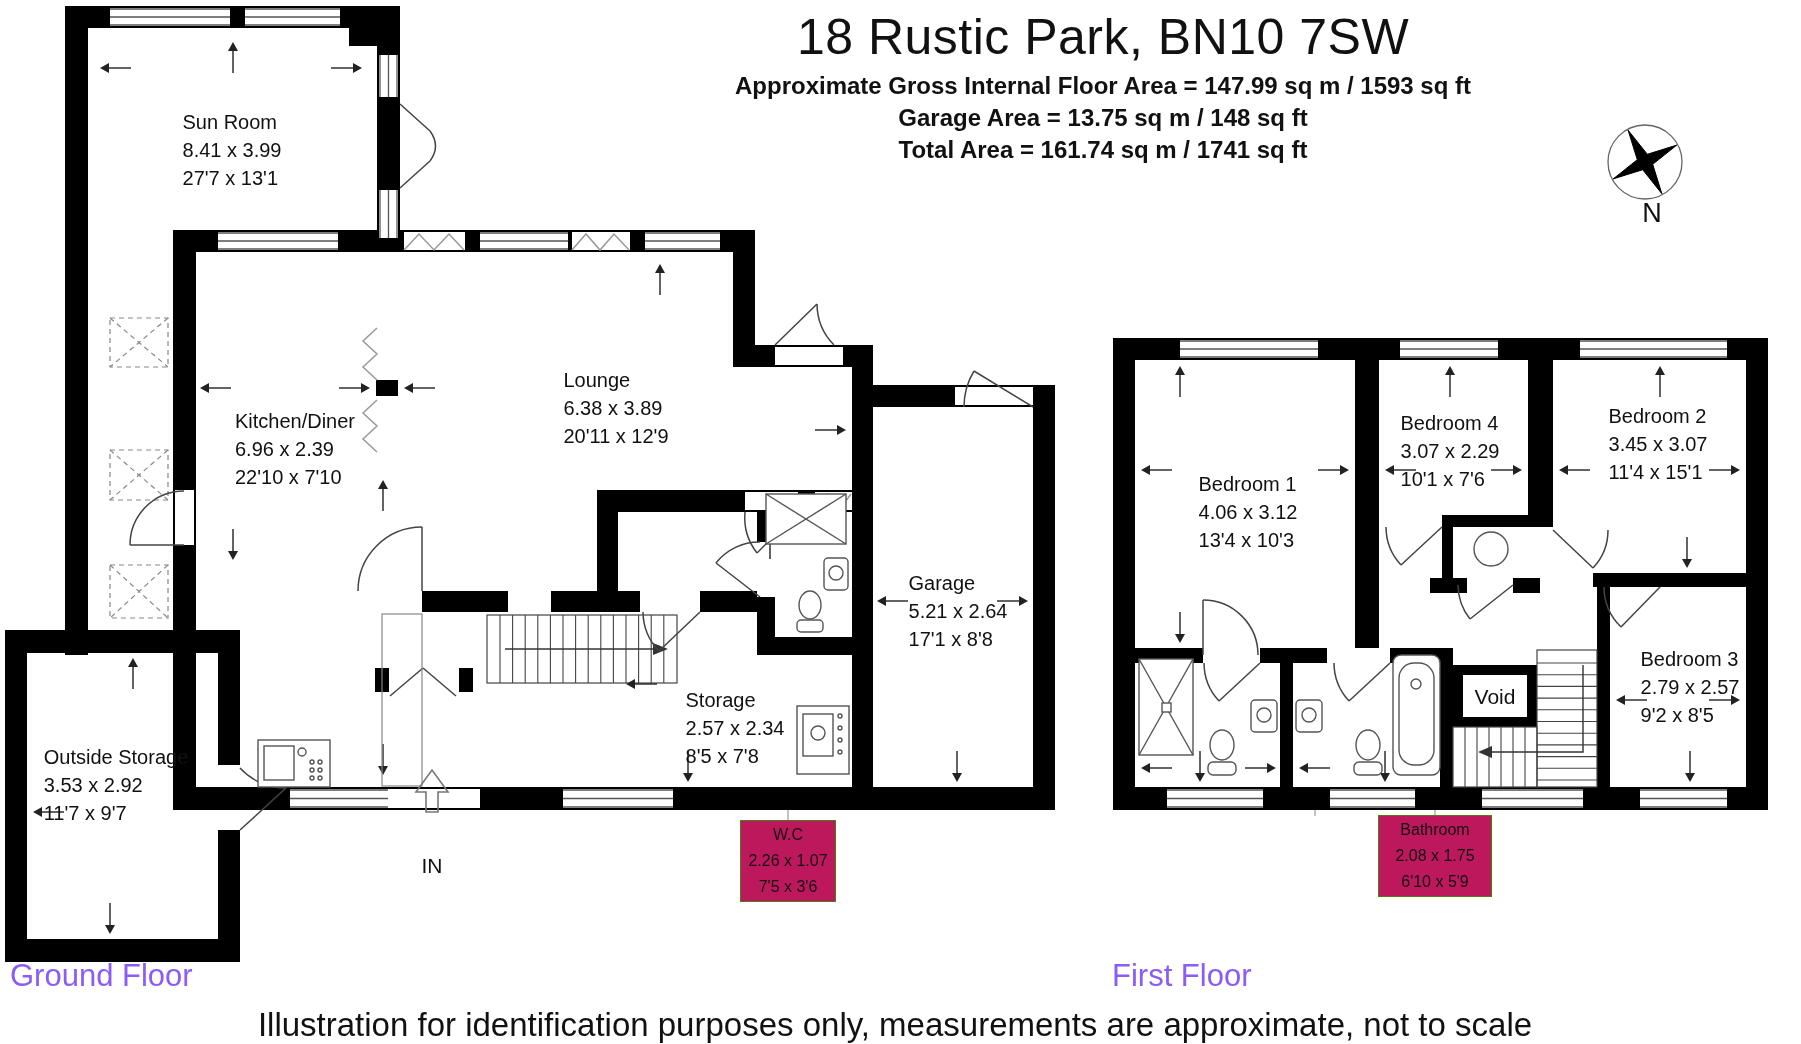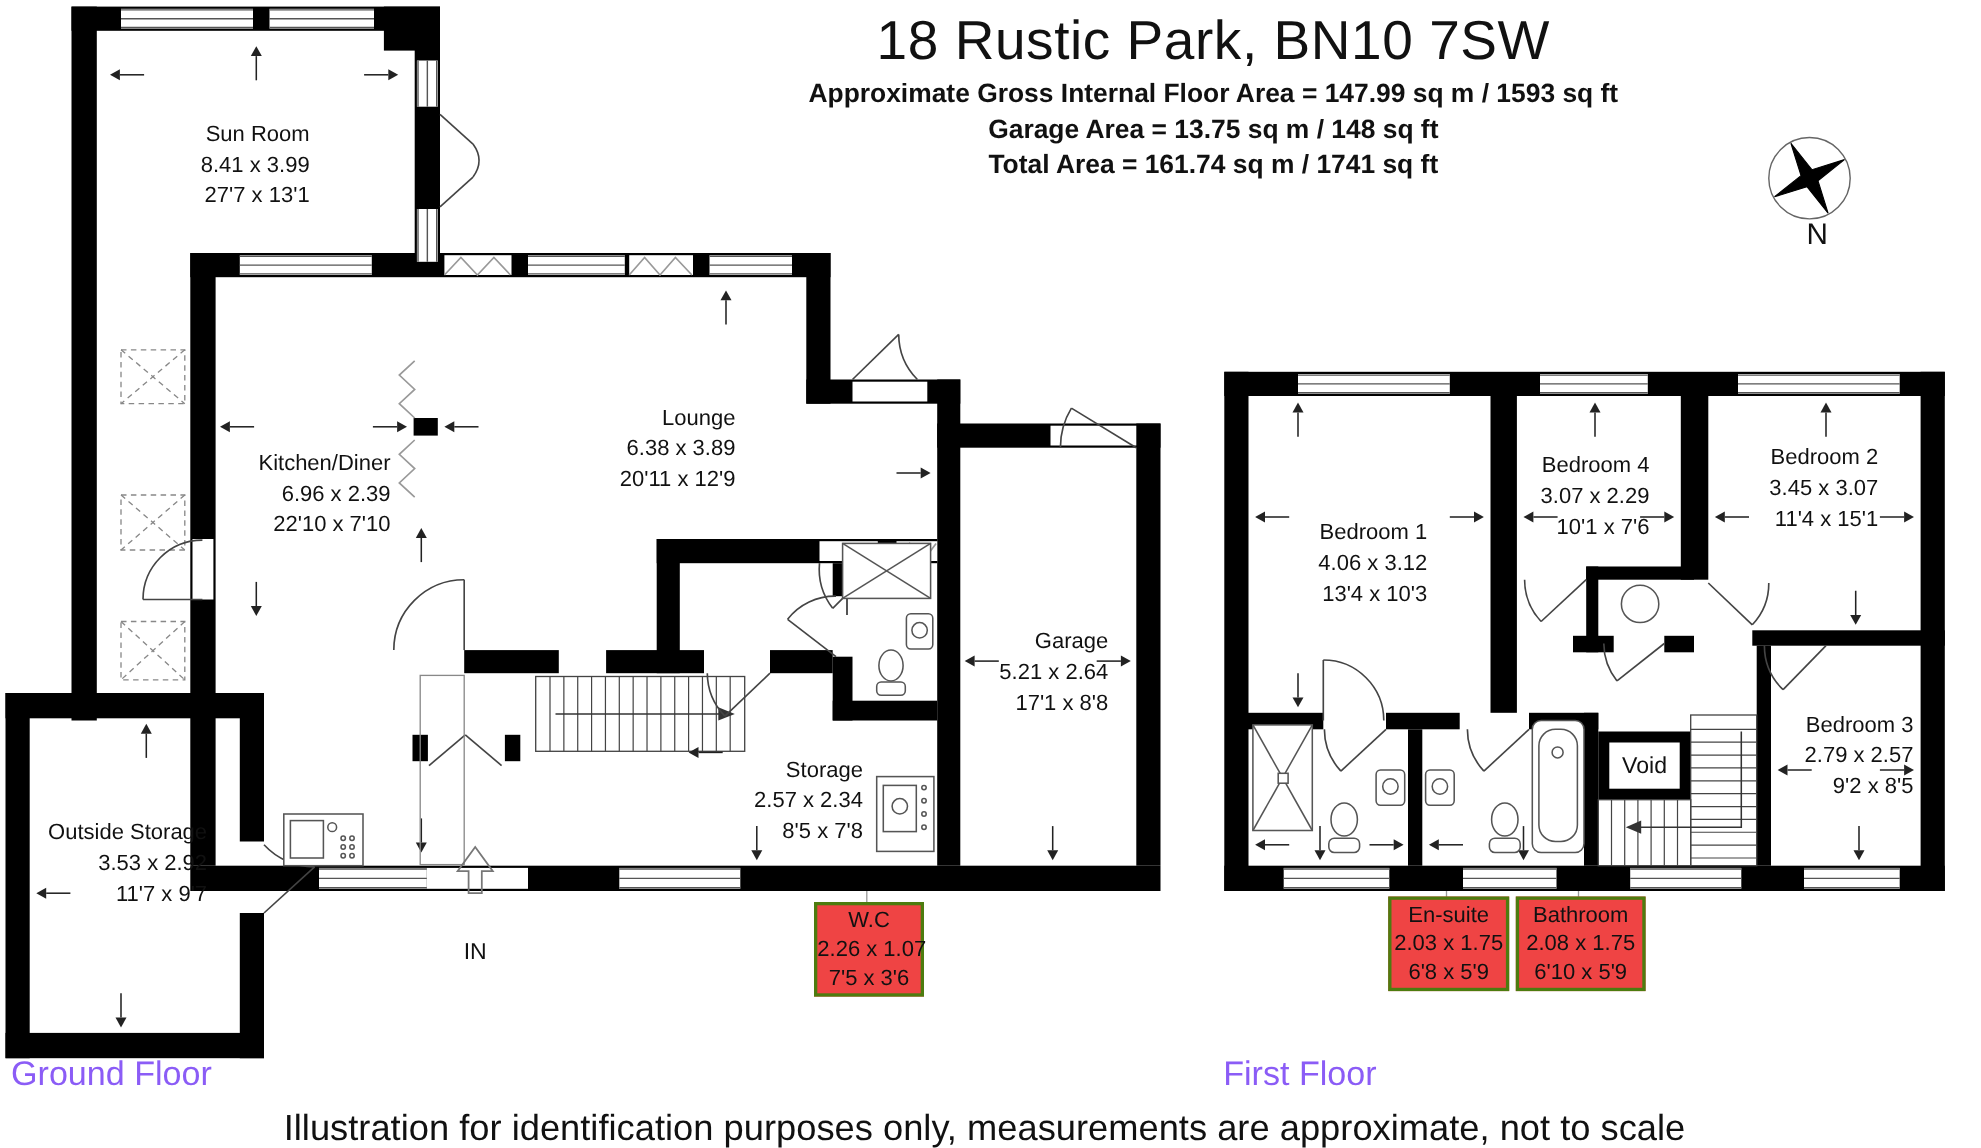--- a/index.html
+++ b/index.html
@@ -5,24 +5,24 @@
   html,body{margin:0;padding:0;background:#fff;}
   #stage{position:relative;width:1801px;height:1044px;background:#fff;overflow:hidden;
          font-family:"Liberation Sans", sans-serif;color:#111;}
   #plan-svg{position:absolute;left:0;top:0;}
   .hdr{position:absolute;text-align:center;white-space:nowrap;transform:translateX(-50%);}
   #hdr-title{left:1103px;top:8px;font-size:50px;letter-spacing:.5px;}
   .hdr-line{left:1103px;font-weight:bold;font-size:24px;}
   #hdr-area{top:72px;}
   #hdr-garage{top:104px;}
   #hdr-total{top:136px;}
-  .room-label{position:absolute;transform:translate(-50%,-50%);text-align:right;
+  .room-label{position:absolute;transform:translate(-50%,-50%);text-align:left;
               font-size:20px;line-height:28px;white-space:nowrap;}
-  .box-label{position:absolute;text-align:center;font-size:20px;line-height:26px;
-             border:3px solid #4d7c0f;background:#ef4444;padding:1px 0;white-space:nowrap;}
+  .box-label{position:absolute;text-align:center;font-size:16px;line-height:26px;
+             border:1px solid #4d7c0f;background:#be185d;padding:1px 0;white-space:nowrap;}
   .floor-title{position:absolute;font-size:31px;color:#8b5cf6;white-space:nowrap;}
   #footer-disclaimer{position:absolute;left:895px;top:1006px;transform:translateX(-50%);
              font-size:33px;white-space:nowrap;}
   #in-label{position:absolute;left:432px;top:814px;transform:translateX(-50%);font-size:21px;margin-top:40px;}
   #void-label{position:absolute;left:1495px;top:697px;transform:translate(-50%,-50%);font-size:21px;text-align:center;}
   #compass-n{position:absolute;left:1652px;top:198px;transform:translateX(-50%);font-size:27px;}
 </style>
 </head>
 <body>
 
@@ -484,25 +484,20 @@
     <div>Bedroom 2</div>
     <div>3.45 x 3.07</div>
     <div>11'4 x 15'1</div>
   </div>
   <div class="room-label" style="left:1690px;top:687px">
     <div>Bedroom 3</div>
     <div>2.79 x 2.57</div>
     <div>9'2 x 8'5</div>
   </div>
   <div id="void-label">Void</div>
-  <div class="box-label" style="left:1262px;top:815px;width:104px">
-    <div>En-suite</div>
-    <div>2.03 x 1.75</div>
-    <div>6'8 x 5'9</div>
-  </div>
   <div class="box-label" style="left:1378px;top:815px;width:112px">
     <div>Bathroom</div>
     <div>2.08 x 1.75</div>
     <div>6'10 x 5'9</div>
   </div>
 
   <div class="floor-title" style="left:10px;top:958px">Ground Floor</div>
   <div class="floor-title" style="left:1112px;top:958px">First Floor</div>
   <div id="footer-disclaimer">Illustration for identification purposes only, measurements are approximate, not to scale</div>
 </div>

